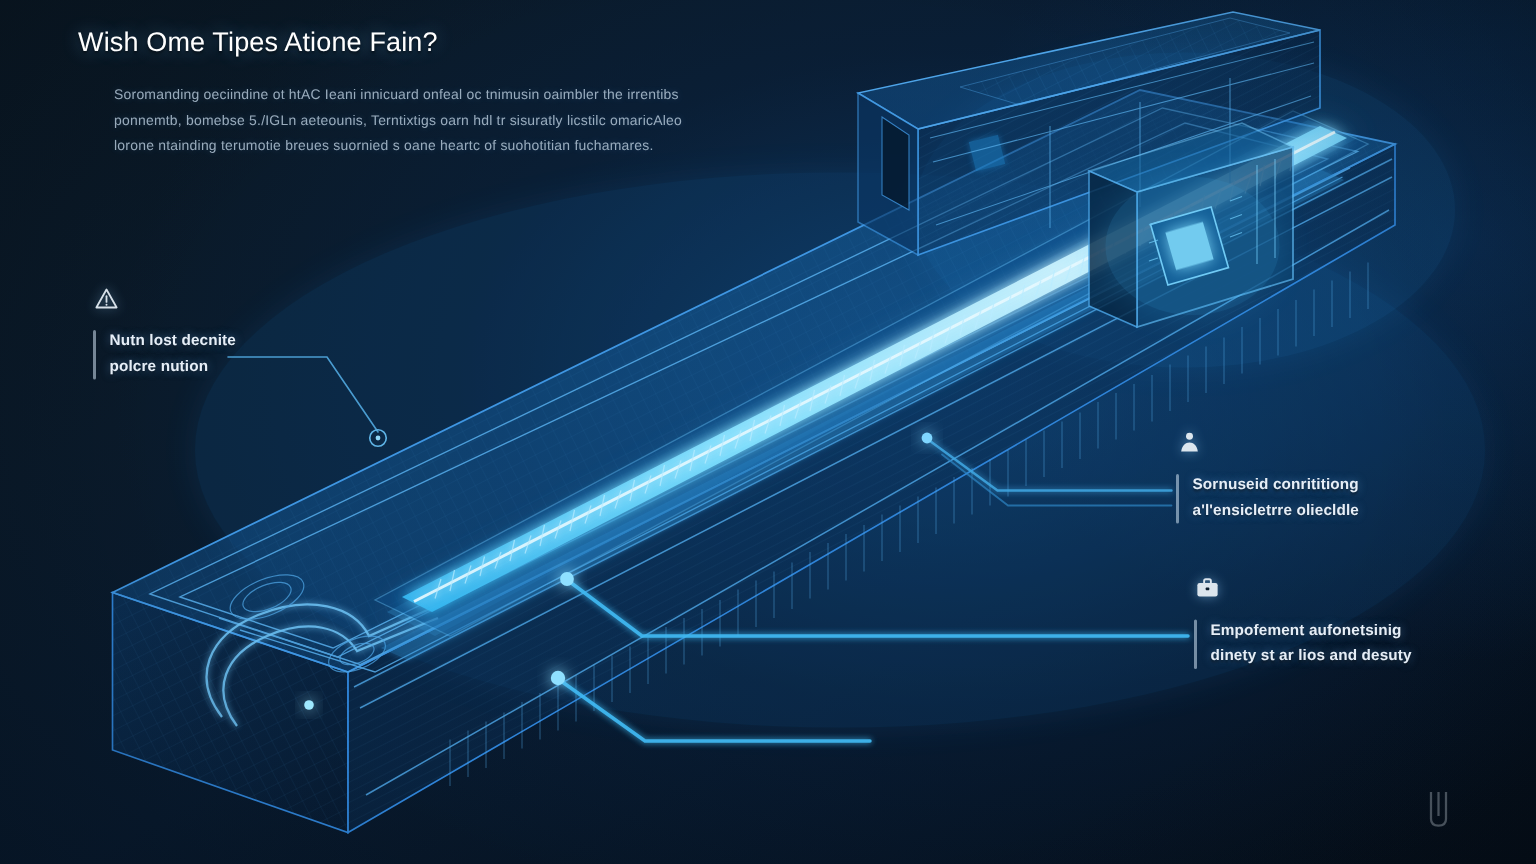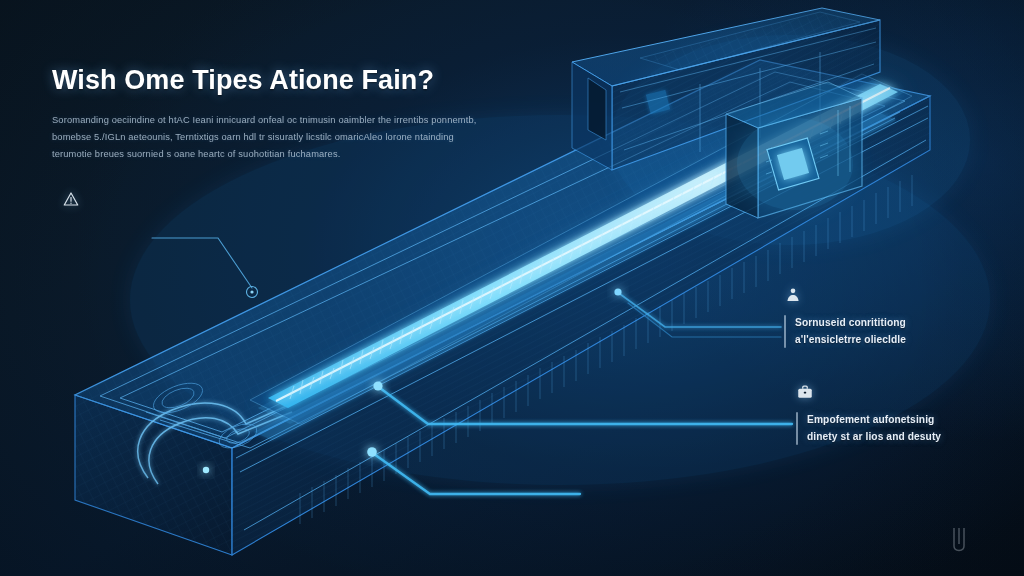--- a/index.html
+++ b/index.html
@@ -19,27 +19,28 @@
   }
   
   #vignette {
     position:absolute; inset:0; pointer-events:none;
     background:radial-gradient(ellipse 900px 640px at 50% 50%, rgba(0,0,0,0) 45%, rgba(2,7,14,0.55) 100%);
   }
 
   
   #header { position:absolute; left:52px; top:18px; width:430px; }
   #title {
-    color:#ffffff; font-size:27px; font-weight:bold; letter-spacing:.1px;
-    line-height:1.15; text-shadow:0 0 12px rgba(120,190,255,.45), 0 1px 2px rgba(0,0,0,.8);margin-top:47px;
+    color:#ffffff; font-size:18px; font-weight:normal; letter-spacing:.1px;
+    line-height:1.15; text-shadow:0 0 12px rgba(120,190,255,.45), 0 1px 2px rgba(0,0,0,.8);
   }
   #subtitle {
     margin-top:16px; color:#b9ccdd; font-size:9.3px; line-height:1.85;
     opacity:.82; letter-spacing:.15px;
     text-shadow:0 0 5px rgba(90,150,210,.35);
+    margin-left:24px;
   }
 
   
   #art { position:absolute; inset:0; }
 
   
   .callout { position:absolute; }
   .co-icon {
     width:18px; height:18px; opacity:.92;
     filter:drop-shadow(0 0 4px rgba(150,210,255,.55));
@@ -367,20 +368,25 @@
 licstilc omaricAleo lorone ntainding terumotie breues suornied s oane heartc of
 suohotitian fuchamares.</div>
   </div>
 
   <div class="callout" id="co1">
     <svg class="co-icon" viewBox="0 0 24 24">
       <path d="M12 4 L21 20 H3 Z" fill="none" stroke="#e9f2fa" stroke-width="1.6" stroke-linejoin="round"></path>
       <line x1="12" y1="10" x2="12" y2="15" stroke="#e9f2fa" stroke-width="1.6" stroke-linecap="round"></line>
       <circle cx="12" cy="17.6" r=".9" fill="#e9f2fa"></circle>
     </svg>
+    <div class="co-body">
+      <div class="co-bar"></div>
+      <div class="co-text">Nutn lost decnite
+polcre nution</div>
+    </div>
   </div>
 
   <div class="callout" id="co3">
     <svg class="co-icon" viewBox="0 0 24 24">
       <rect x="3" y="7.5" width="18" height="12" rx="2" fill="#eef5fb"></rect>
       <path d="M9 7.5 V5.6 C9 4.8 9.7 4.2 10.5 4.2 H13.5 C14.3 4.2 15 4.8 15 5.6 V7.5" fill="none" stroke="#eef5fb" stroke-width="1.7"></path>
       <rect x="10.4" y="11.6" width="3.2" height="2.4" rx=".6" fill="#0a1a2a"></rect>
     </svg>
     <div class="co-body">
       <div class="co-bar"></div>

